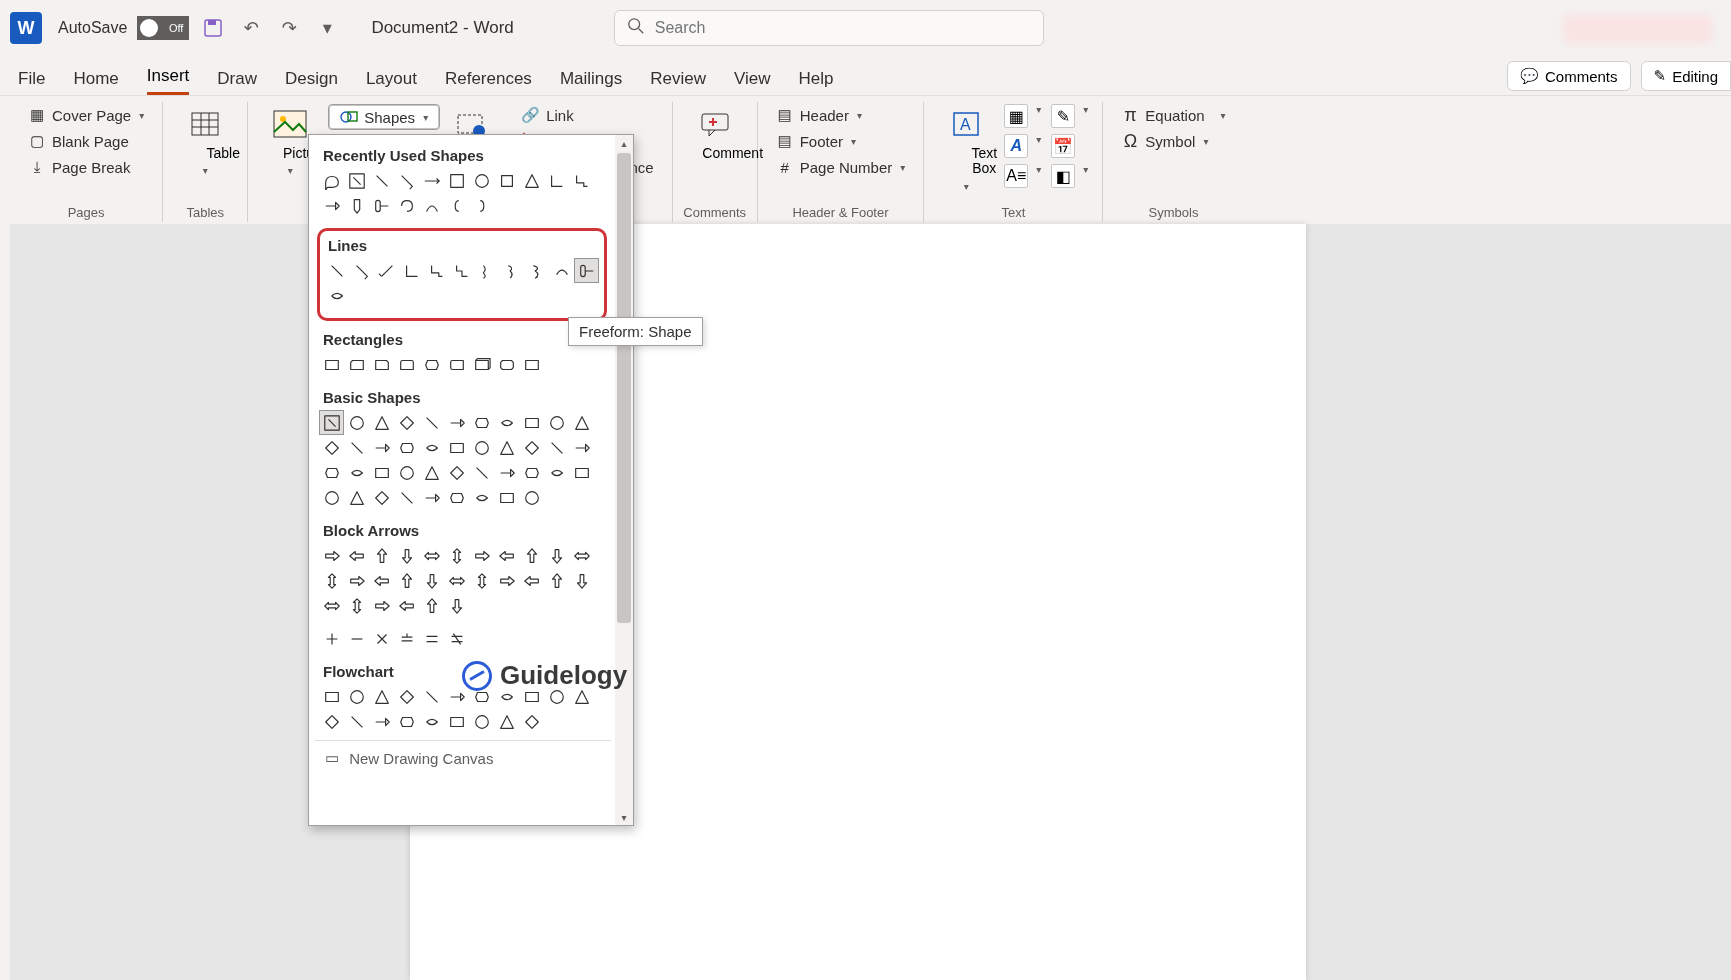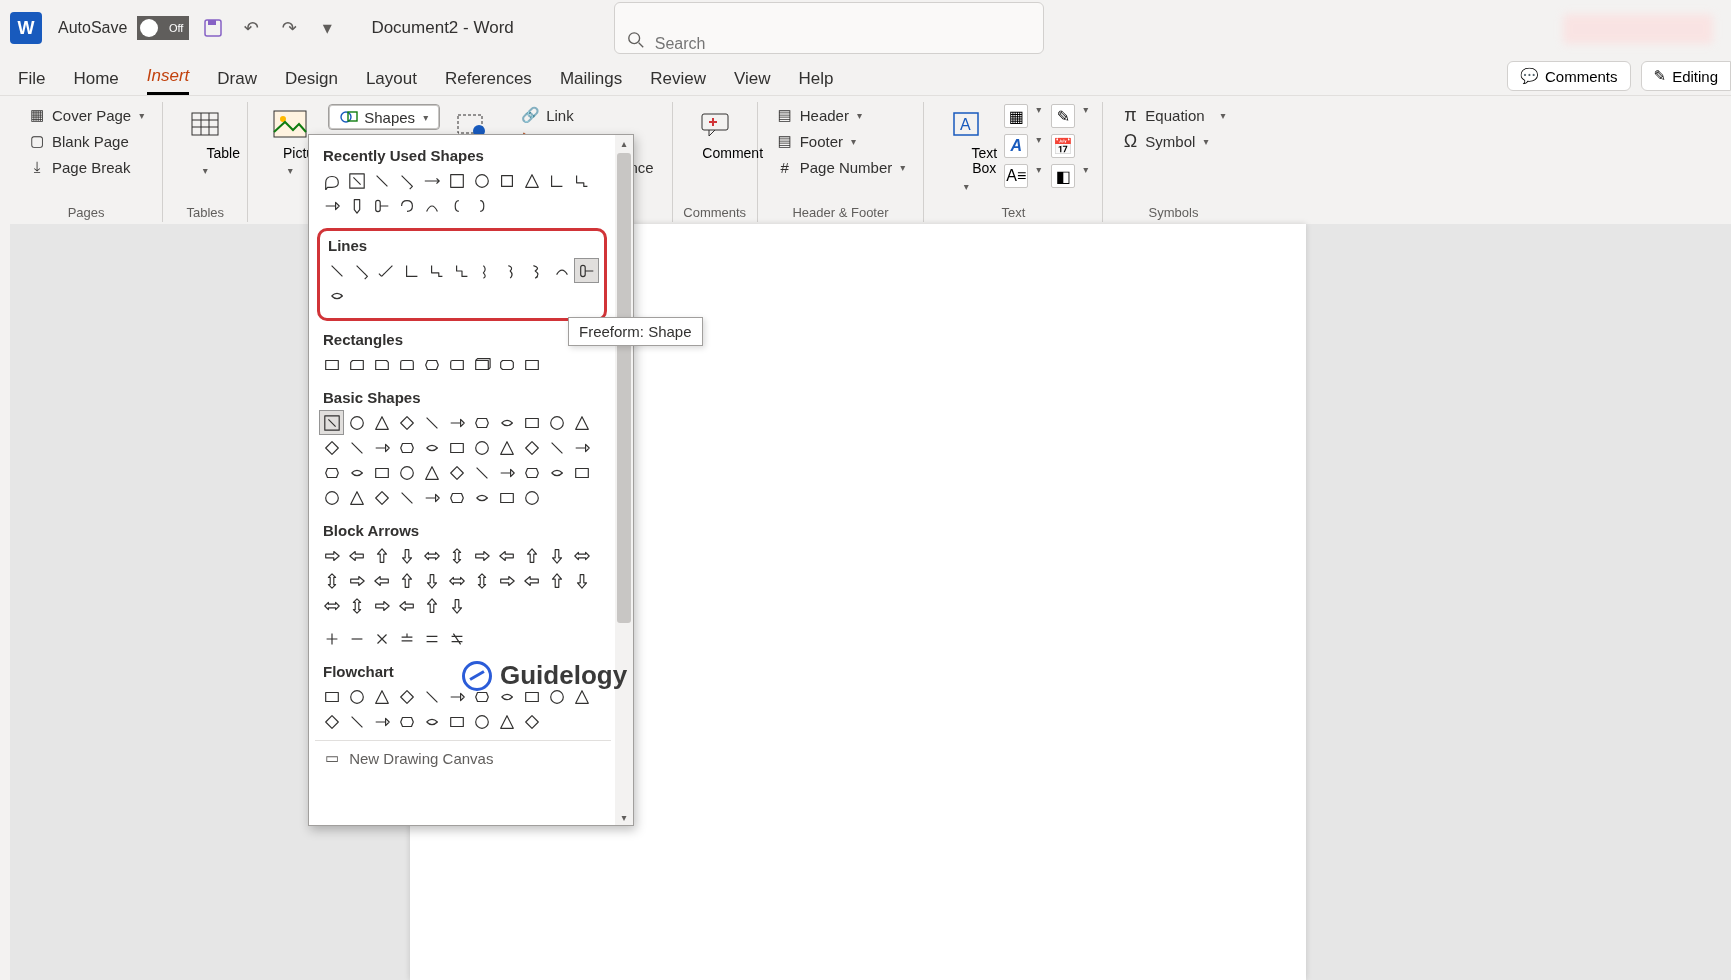--- a/index.html
+++ b/index.html
@@ -7,28 +7,28 @@
 
 
 .titlebar { height: 56px; background: #f3f2f1; display: flex; align-items: center; padding: 0 10px; gap: 10px; }
 .word-icon { width: 32px; height: 32px; background: #185abd; color: #fff; display: flex; align-items: center; justify-content: center; font-weight: bold; border-radius: 4px; font-size: 18px; }
 .autosave-label { font-size: 16px; color: #323130; margin-left: 6px; }
 .toggle { width: 52px; height: 24px; background: #605e5c; border-radius: 0; position: relative; display: inline-flex; align-items: center; }
 .toggle-knob { width: 18px; height: 18px; background: #fff; border-radius: 50%; position: absolute; left: 3px; }
 .toggle-text { position: absolute; right: 6px; color: #fff; font-size: 11px; }
 .qat-btn { width: 28px; height: 28px; display: flex; align-items: center; justify-content: center; color: #605e5c; font-size: 18px; cursor: pointer; }
 .doc-title { font-size: 17px; color: #323130; margin-left: 20px; }
-.searchbox { margin-left: 90px; width: 430px; height: 52px; background: #faf9f8; border: 1px solid #d2d0ce; border-radius: 6px; display: flex; align-items: flex-end; padding: 0 12px; gap: 10px; color: #605e5c; }
+.searchbox { margin-left: 90px; width: 430px; height: 36px; background: #faf9f8; border: 1px solid #d2d0ce; border-radius: 6px; display: flex; align-items: center; padding: 0 12px; gap: 10px; color: #605e5c; }
 .searchbox input { border: none; background: transparent; outline: none; font-size: 16px; flex: 1; color: #323130; }
 .account-chip { position: absolute; right: 18px; top: 14px; width: 150px; height: 30px; background: #ffd8d8; border-radius: 4px; filter: blur(4px); opacity: .55; }
 
 
 .tabs { height: 40px; display: flex; align-items: flex-end; padding: 0 18px; gap: 28px; border-bottom: 1px solid #e1dfdd; position: relative; }
 .tab { font-size: 17px; color: #323130; padding-bottom: 6px; cursor: pointer; }
-.tab.active { color: #c2410c; border-bottom: 3px solid #000000; font-weight: 400; font-style: italic; }
+.tab.active { color: #000000; border-bottom: 3px solid #c2410c; font-weight: 400; }
 .right-tabs { position: absolute; right: 0; top: 0; height: 40px; display: flex; align-items: center; gap: 10px; padding-right: 0; }
 .pill { background: #fff; border: 1px solid #d2d0ce; border-radius: 6px; padding: 5px 12px; display: flex; align-items: center; gap: 6px; font-size: 15px; cursor: pointer; }
 
 
 .ribbon { height: 126px; background: #f3f2f1; display: flex; padding: 6px 10px 0 10px; gap: 0; position: relative; }
 .group { border-right: 1px solid #d2d0ce; padding: 2px 14px 0 14px; display: flex; flex-direction: column; position: relative; }
 .group-label { position: absolute; bottom: 2px; left: 0; right: 0; text-align: center; font-size: 13px; color: #605e5c; }
 .group-body { flex: 1; display: flex; gap: 10px; }
 .stack { display: flex; flex-direction: column; gap: 4px; }
 .rbtn { display: flex; align-items: center; gap: 6px; font-size: 15px; color: #323130; padding: 2px 4px; cursor: pointer; white-space: nowrap; }

